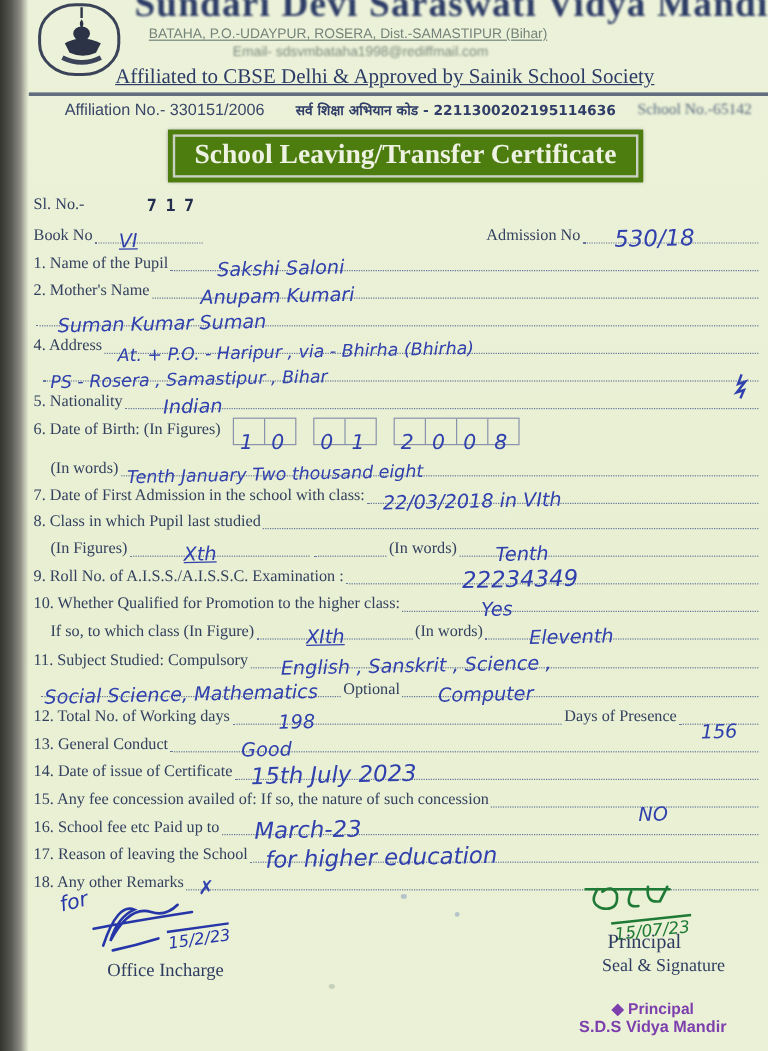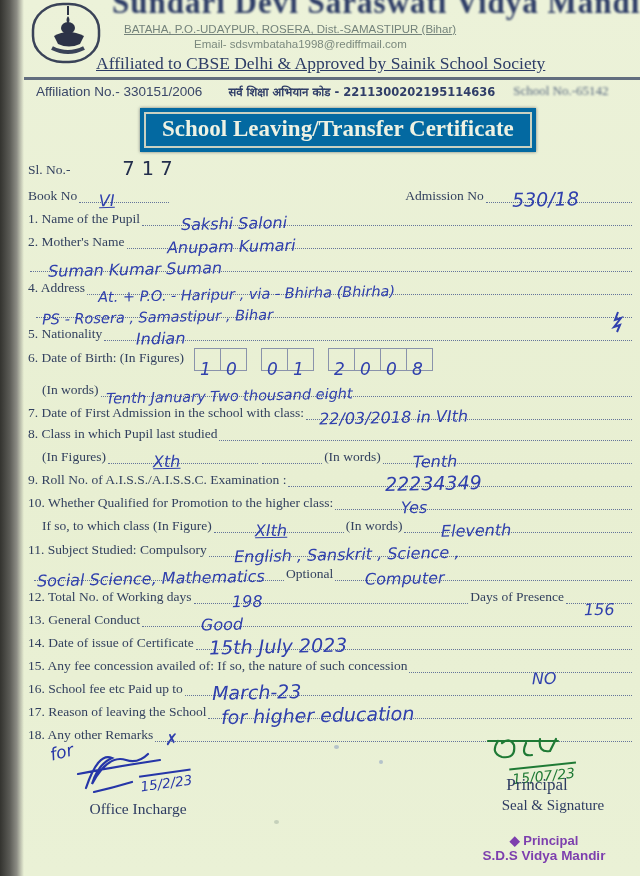--- a/index.html
+++ b/index.html
@@ -17,44 +17,44 @@
   .school-name{position:absolute;left:88px;top:-15px;font-size:31px;font-weight:bold;
     color:#2d3c66;letter-spacing:1px;white-space:nowrap;filter:blur(0.9px);}
   .addr-line{position:absolute;left:100px;top:23px;font-size:11.5px;color:#74837b;
     font-family:"Liberation Sans",sans-serif;filter:blur(0.6px);white-space:nowrap;text-decoration:underline;}
   .email-line{position:absolute;left:170px;top:38px;font-size:11.5px;color:#7b897e;
     font-family:"Liberation Sans",sans-serif;filter:blur(0.7px);white-space:nowrap;}
   .affil-line{position:absolute;left:72px;top:53px;font-size:17.5px;color:#2d3c66;
     text-decoration:underline;filter:blur(0.4px);white-space:nowrap;}
   .top-rule{position:absolute;left:0;top:77px;width:616px;height:3px;background:#404c68;opacity:.8;}
   .affil-row{position:absolute;left:0;top:83px;width:640px;display:flex;align-items:center;font-size:13px;}
-  .affil-no{margin-left:12px;color:#3a4768;font-family:"Liberation Sans",sans-serif;font-size:13.5px;}
+  .affil-no{margin-left:30px;color:#3a4768;font-family:"Liberation Sans",sans-serif;font-size:13.5px;}
   .ssa-code{margin-left:26px;color:#303e68;font-weight:bold;font-size:11.5px;
     font-family:"DejaVu Sans",sans-serif;filter:blur(0.3px);}
   .school-no{margin-left:18px;color:#5a6a81;font-family:Liberation Serif, serif;
     font-size:13px;filter:blur(0.8px);white-space:nowrap;}
 
   
-  .title-wrap{position:absolute;left:116px;top:108px;background:#0369a1;padding:4px;
+  .title-wrap{position:absolute;left:116px;top:108px;background:#4d7c0f;padding:4px;
     box-shadow:0 0 3px rgba(40,45,60,.6);}
   .title-inner{border:2px solid #c9d1c2;padding:2px 16px 4px 16px;color:#eef2e3;
     font-size:23px;font-weight:bold;white-space:nowrap;filter:blur(0.3px);}
 
   
   .form{position:absolute;left:4px;top:154px;width:606px;}
   .row{display:flex;align-items:flex-end;height:23px;position:relative;font-size:13.5px;color:#33415f;}
   .row .lbl{white-space:nowrap;padding-bottom:2px;}
   .dots{flex:1;position:relative;margin:0 2px;height:100%;}
   .dots::after{content:"";position:absolute;left:0;right:0;bottom:3px;border-bottom:1.6px dotted #64749a;}
   .hw{font-family:"DejaVu Sans",sans-serif;font-style:italic;color:#3040ad;font-size:16px;
     white-space:nowrap;transform:rotate(-1.2deg);}
   .dots .hw{position:absolute;bottom:-4px;left:8%;z-index:2;}
   .indent{padding-left:14px;}
 
-  .serial{font-family:"DejaVu Sans Mono",monospace;font-weight:normal;font-size:20px;
+  .serial{font-family:"DejaVu Sans Mono",monospace;font-weight:bold;font-size:14px;
     letter-spacing:7px;color:#232e4c;margin-left:52px;padding-bottom:0;}
   .hw-big{font-size:19px;}
   .hw-sm{font-size:14.5px;}
   .hw-ul{text-decoration:underline;}
 
   
   .grp{display:flex;border:1.6px solid #8a93ab;margin-right:14px;height:21px;}
   .cell{width:25px;position:relative;border-left:1.6px solid #8a93ab;}
   .cell:first-child{border-left:none;}
   .cell .digit{position:absolute;left:5px;bottom:-9px;font-family:"DejaVu Sans",sans-serif;

